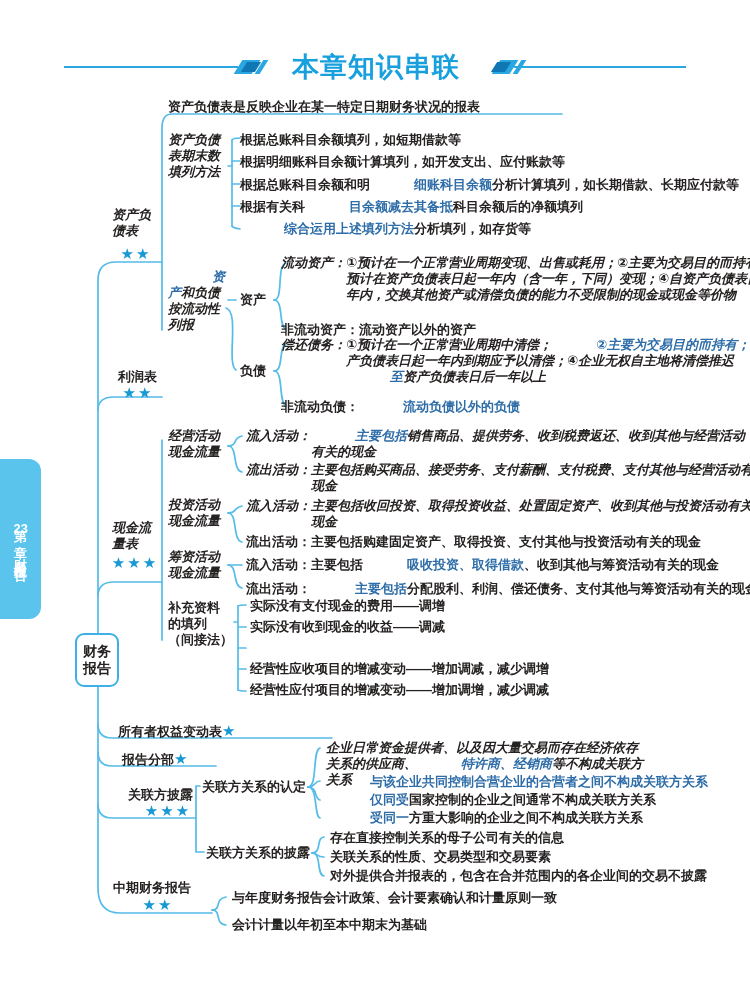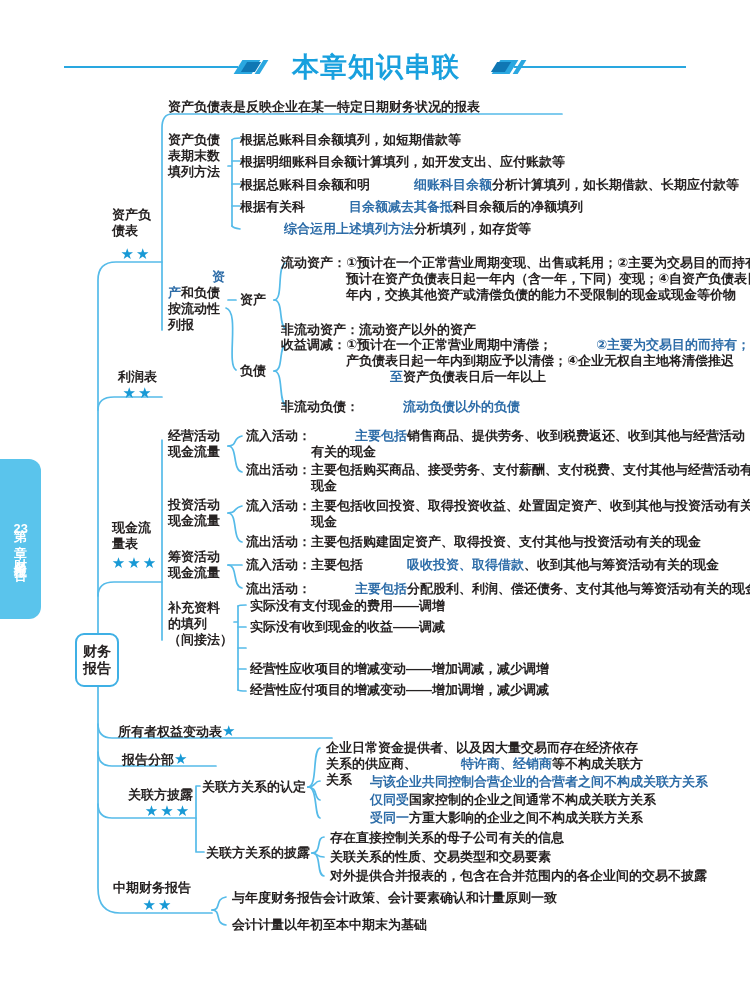--- a/index.html
+++ b/index.html
@@ -1,19 +1,19 @@
 <!DOCTYPE html>
 <html><head>
 <meta charset="utf-8">
 <style>
   html,body{margin:0;padding:0;background:#fff;}
   .page{position:relative;width:750px;height:1000px;background:#fff;overflow:hidden;
         font-family:"Liberation Sans","DejaVu Sans",sans-serif;color:#262222;}
   .t{position:absolute;font-size:13px;font-weight:700;line-height:16px;white-space:nowrap;}
-  .wrap{white-space:normal;}
+  .wrap{white-space:normal;font-style:italic;}
   .pre{white-space:pre-line;}
   .hang{padding-left:65px;text-indent:-65px;}
   .hl{color:#2e6da8;padding-left:44px;}
   .star{color:#1899d5;font-size:15px;letter-spacing:2px;line-height:15px;}
   .ctr{text-align:center;}
   
   .hrule{position:absolute;left:64px;top:66px;width:622px;height:2px;background:#29a7e0;}
   .banner{position:absolute;left:238px;top:47px;width:276px;height:40px;background:#fff;
           display:flex;align-items:center;justify-content:center;gap:8px;}
   .banner-text{font-size:27px;font-weight:700;color:#18a0de;letter-spacing:1px;white-space:nowrap;}
@@ -120,21 +120,21 @@
   <div class="t" style="left:240px;top:154px">根据明细账科目余额计算填列，如开发支出、应付账款等</div>
   <div class="t" style="left:240px;top:177px"><span>根据总账科目余额和明</span><span class="hl">细账科目余额</span><span>分析计算填列，如长期借款、长期应付款等</span></div>
   <div class="t" style="left:240px;top:199px"><span>根据有关科</span><span class="hl">目余额减去其备抵</span><span>科目余额后的净额填列</span></div>
   <div class="t" style="left:240px;top:221px"><span class="hl">综合运用上述填列方法</span><span>分析填列，如存货等</span></div>
 
   <div class="t wrap" style="left:168px;top:269px;width:60px"><span class="hl">资产</span><span>和负债按流动性列报</span></div>
   <div class="t" style="left:240px;top:292px">资产</div>
   <div class="t wrap hang" style="left:281px;top:255px;width:444px">流动资产：①预计在一个正常营业周期变现、出售或耗用；②主要为交易目的而持有；③预计在资产负债表日起一年内（含一年，下同）变现；④自资产负债表日起一年内，交换其他资产或清偿负债的能力不受限制的现金或现金等价物</div>
   <div class="t" style="left:281px;top:322px">非流动资产：流动资产以外的资产</div>
   <div class="t" style="left:240px;top:363px">负债</div>
-  <div class="t wrap hang" style="left:281px;top:337px;width:444px"><span>收益调减：①预计在一个正常营业周期中清偿；</span><span class="hl">②主要为交易目的而持有；</span><span>③自资产负债表日起一年内到期应予以清偿；④企业无权自主地将清偿推迟</span><span class="hl">至</span><span>资产负债表日后一年以上</span></div>
+  <div class="t wrap hang" style="left:281px;top:337px;width:444px"><span>偿还债务：①预计在一个正常营业周期中清偿；</span><span class="hl">②主要为交易目的而持有；</span><span>③自资产负债表日起一年内到期应予以清偿；④企业无权自主地将清偿推迟</span><span class="hl">至</span><span>资产负债表日后一年以上</span></div>
   <div class="t" style="left:281px;top:399px"><span>非流动负债：</span><span class="hl">流动负债以外的负债</span></div>
 
   <div class="t" style="left:118px;top:369px">利润表</div>
   <div class="t star ctr" style="left:112px;top:385px;width:52px">★★</div>
 
   <div class="t wrap" style="left:112px;top:520px;width:48px">现金流量表</div>
   <div class="t star ctr" style="left:100px;top:555px;width:70px">★★★</div>
 
   <div class="t wrap" style="left:168px;top:428px;width:60px">经营活动现金流量</div>
   <div class="t wrap hang" style="left:246px;top:428px;width:437px"><span>流入活动：</span><span class="hl">主要包括</span><span>销售商品、提供劳务、收到税费返还、收到其他与经营活动有关的现金</span></div>

